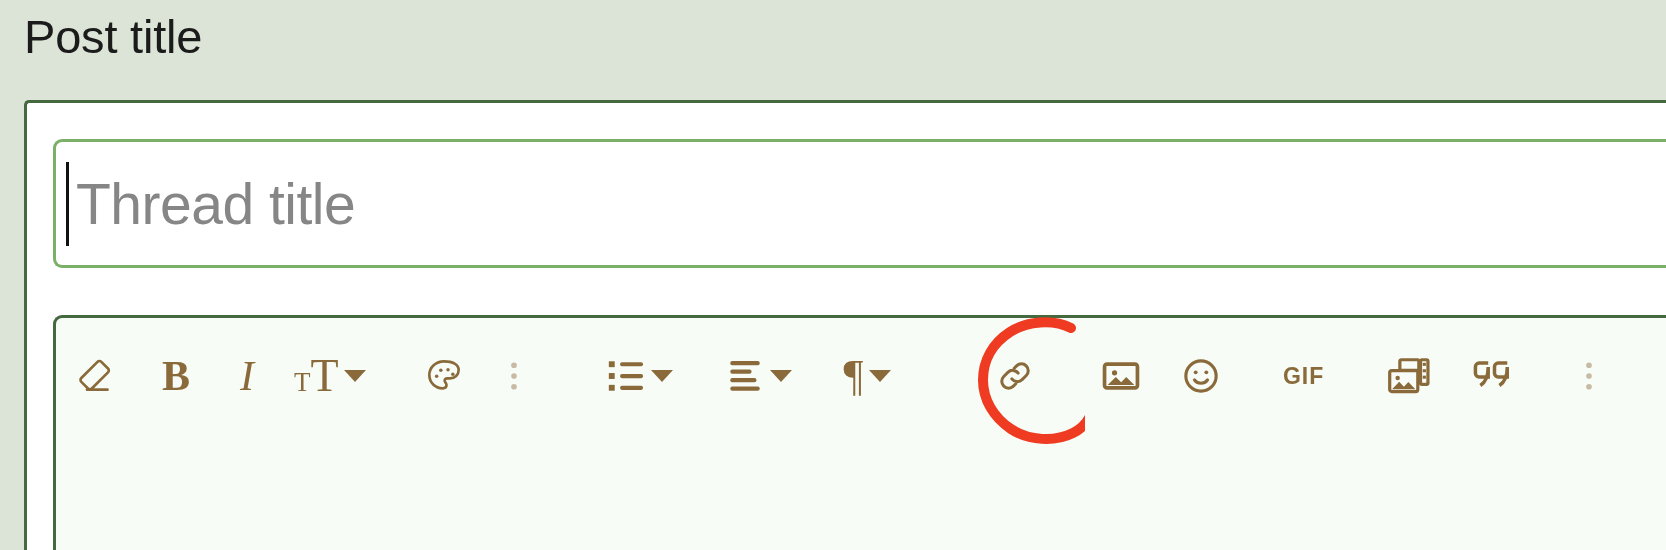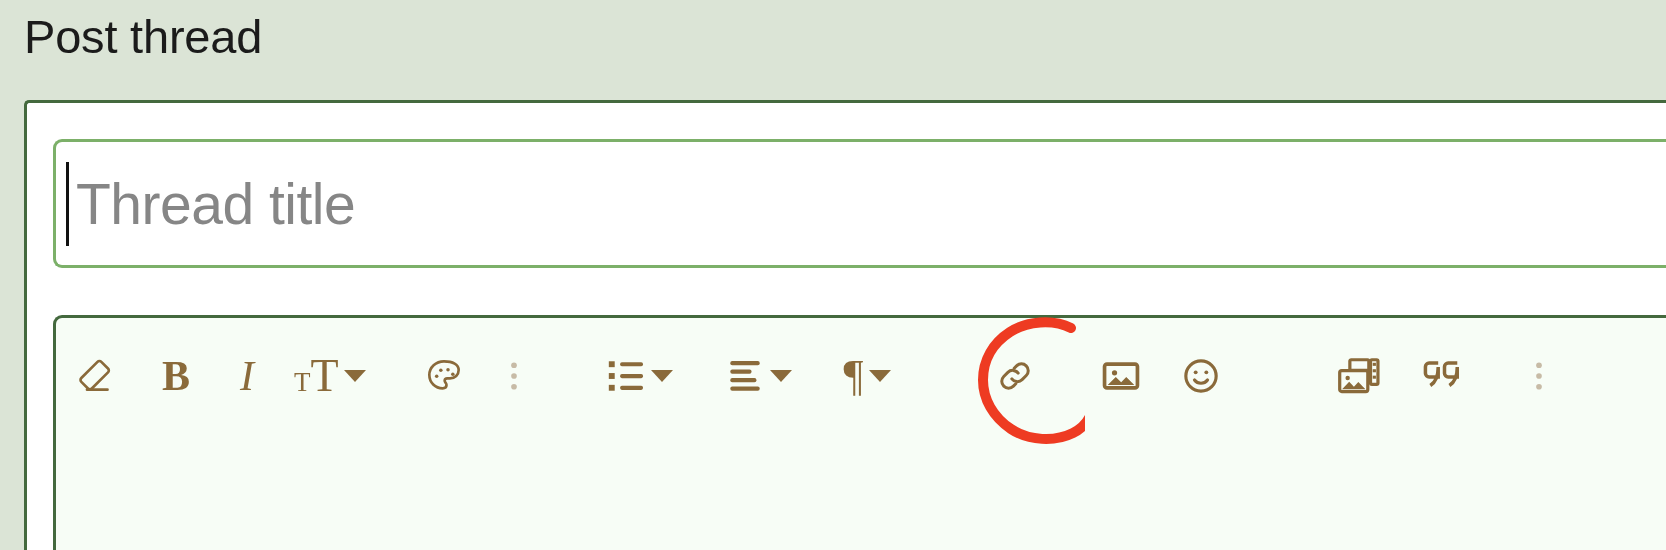--- a/index.html
+++ b/index.html
@@ -165,21 +165,21 @@
     width: 110px;
     height: 140px;
     pointer-events: none;
     z-index: 50;
   }
 </style>
 </head>
 <body>
 
 <div class="page-header">
-  <div class="page-title">Post thread</div>
+  <div class="page-title">Post title</div>
 </div>
 
 <div class="composer-card">
 
   <div class="title-field">
     <div class="caret"></div>
     <div class="title-placeholder">Thread title</div>
   </div>
 
   <div class="editor-box">
@@ -312,20 +312,23 @@
             <circle cx="12" cy="12" r="9.1"></circle>
             <circle cx="8.8" cy="9.8" r="1.15" fill="currentColor" stroke="none"></circle>
             <circle cx="15.2" cy="9.8" r="1.15" fill="currentColor" stroke="none"></circle>
             <path d="M8.1 14.4a4.9 4.9 0 0 0 7.8 0" fill="none"></path>
           </svg>
         </span>
       </div>
 
       <div class="spacer-md"></div>
 
+      <div class="tb-btn" style="width:50px;">
+        <span class="gif-label">GIF</span>
+      </div>
 
       <div class="spacer-md"></div>
 
       <div class="tb-btn" style="width:56px;">
         <span>
           <svg width="44" height="42" viewBox="0 0 26 24" fill="none" stroke="currentColor" stroke-width="1.9" stroke-linejoin="round">
             <rect x="7.6" y="2.4" width="11.2" height="6.2" rx="0.8"></rect>
             <rect x="19.8" y="2.4" width="4.4" height="14.6" rx="0.8"></rect>
             <rect x="21.1" y="4.2" width="1.9" height="1.8" fill="currentColor" stroke="none"></rect>
             <rect x="21.1" y="8" width="1.9" height="1.8" fill="currentColor" stroke="none"></rect>

